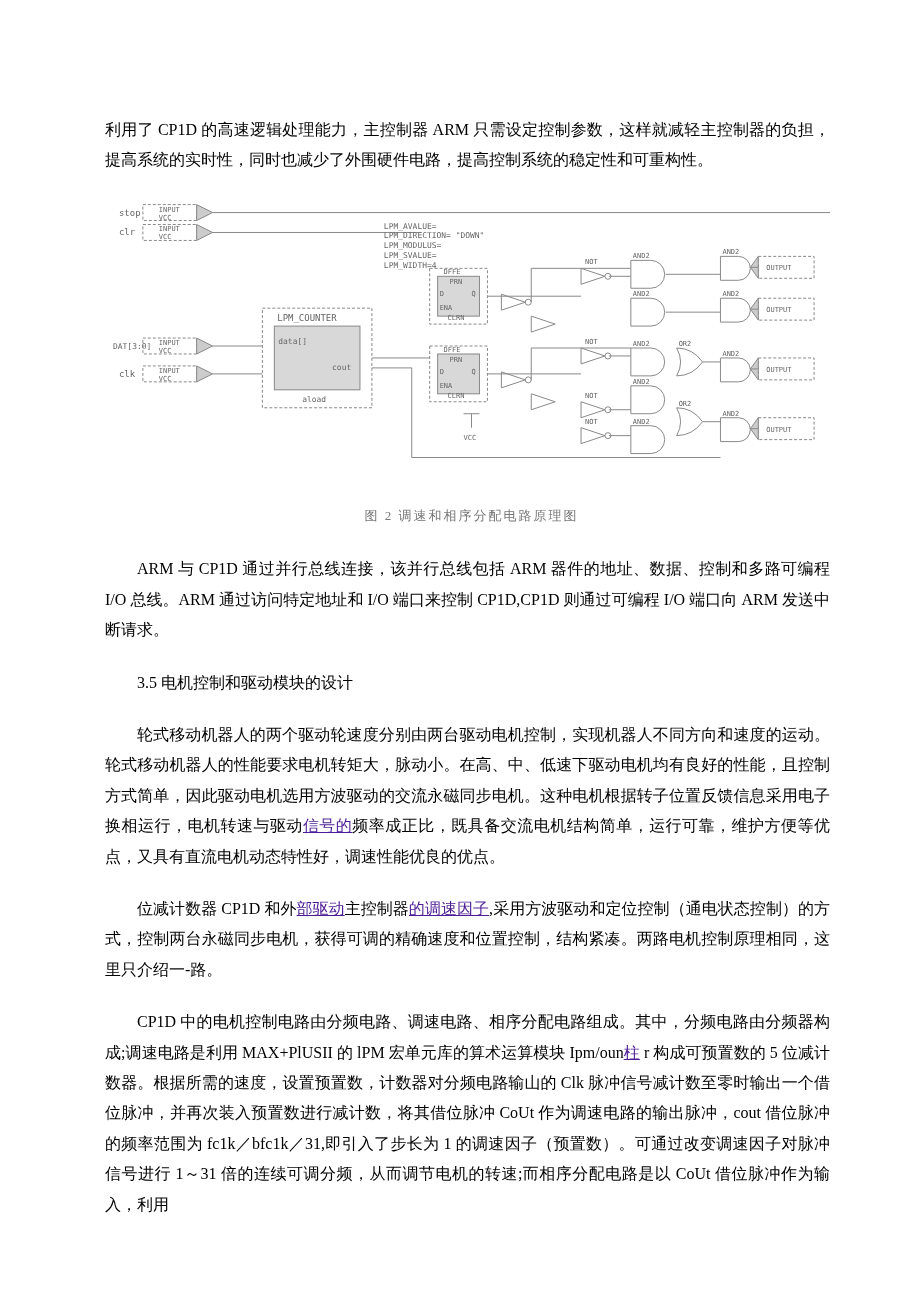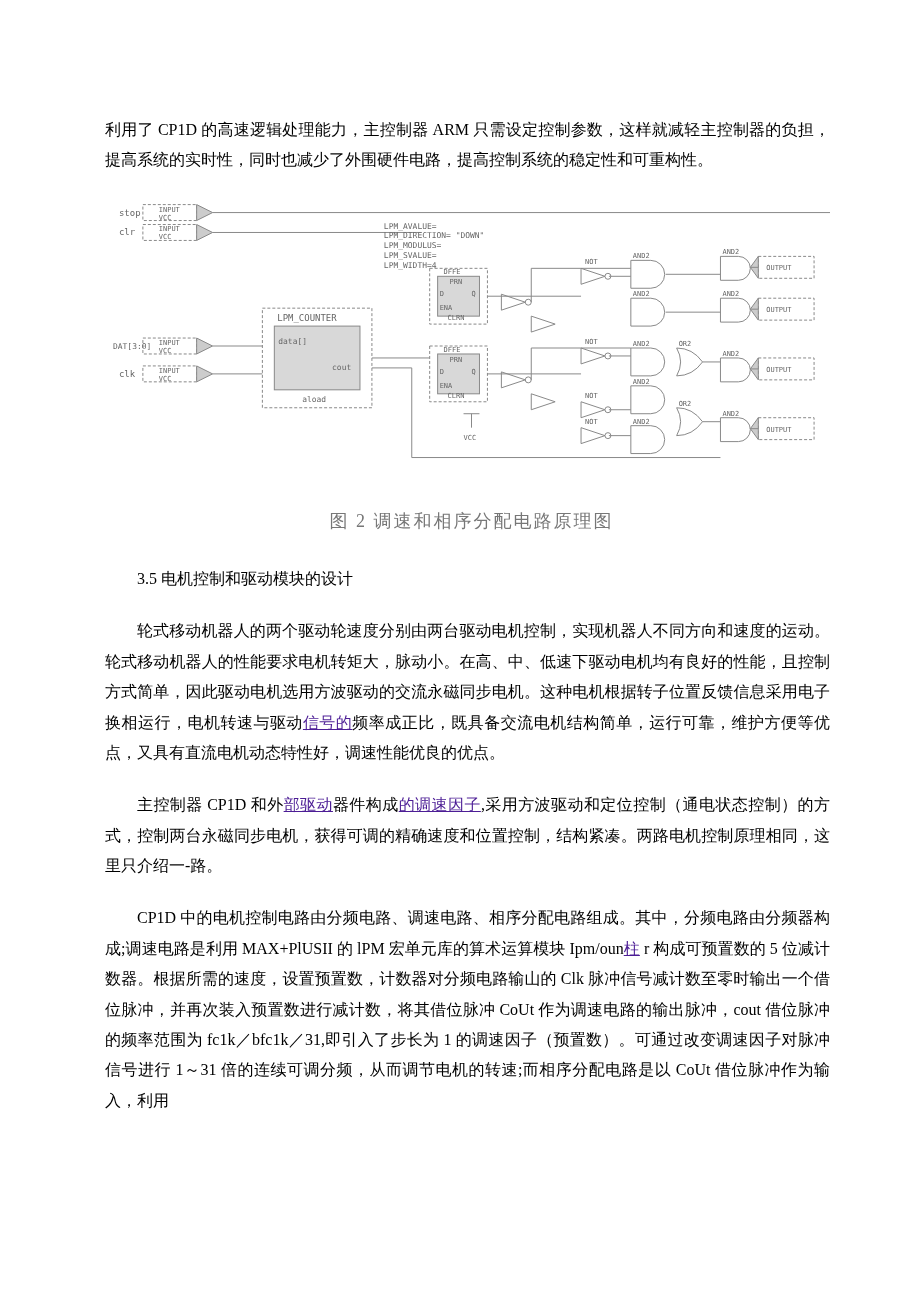--- a/index.html
+++ b/index.html
@@ -34,21 +34,21 @@
     box-sizing: border-box;
     position: relative;
   }
   .figure svg {
     width: 100%;
     height: 100%;
     display: block;
   }
   .caption {
     text-align: center;
-    font-size: 18px;
+    font-size: 13px;
     color: #777;
     font-family: "SimSun","宋体",serif;
     margin: 6px 0 26px 0;
     letter-spacing: 2px;
   }
   .section-title {
     text-indent: 2em;
     margin: 0 0 22px 0;
   }
   a.link {
@@ -211,28 +211,29 @@
           <text x="656" y="174" font-size="7">OUTPUT</text>
           <text x="656" y="234" font-size="7">OUTPUT</text>
 
           <text x="352" y="242" font-size="7">VCC</text>
         </g>
       </svg>
     </div>
     <div class="caption">图 2  调速和相序分配电路原理图</div>
   </div>
 
+  <p class="indent">ARM 与 CP1D 通过并行总线连接，该并行总线包括 ARM 器件的地址、数据、控制和多路可编程 I/O 总线。ARM 通过访问特定地址和 I/O 端口来控制 CP1D,CP1D 则通过可编程 I/O 端口向 ARM 发送中断请求。</p>
 
   <p class="section-title">3.5 电机控制和驱动模块的设计</p>
 
   <p class="indent">
     <span>轮式移动机器人的两个驱动轮速度分别由两台驱动电机控制，实现机器人不同方向和速度的运动。轮式移动机器人的性能要求电机转矩大，脉动小。在高、中、低速下驱动电机均有良好的性能，且控制方式简单，因此驱动电机选用方波驱动的交流永磁同步电机。这种电机根据转子位置反馈信息采用电子换相运行，电机转速与驱动</span><a class="link" href="#">信号的</a><span>频率成正比，既具备交流电机结构简单，运行可靠，维护方便等优点，又具有直流电机动态特性好，调速性能优良的优点。</span>
   </p>
 
   <p class="indent">
-    <span>主控制器 CP1D 和外</span><a class="link" href="#">部驱动</a><span>器件构成</span><a class="link" href="#">的调速因子</a><span>,采用方波驱动和定位控制（通电状态控制）的方式，控制两台永磁同步电机，获得可调的精确速度和位置控制，结构紧凑。两路电机控制原理相同，这里只介绍一-路。</span>
+    <span>位减计数器 CP1D 和外</span><a class="link" href="#">部驱动</a><span>主控制器</span><a class="link" href="#">的调速因子</a><span>,采用方波驱动和定位控制（通电状态控制）的方式，控制两台永磁同步电机，获得可调的精确速度和位置控制，结构紧凑。两路电机控制原理相同，这里只介绍一-路。</span>
   </p>
 
   <p class="indent">
     <span>CP1D 中的电机控制电路由分频电路、调速电路、相序分配电路组成。其中，分频电路由分频器构成;调速电路是利用 MAX+PlUSII 的 lPM 宏单元库的算术运算模块 Ipm/oun</span><a class="link" href="#">柱</a><span> r 构成可预置数的 5 位减计数器。根据所需的速度，设置预置数，计数器对分频电路输山的 Clk 脉冲信号减计数至零时输出一个借位脉冲，并再次装入预置数进行减计数，将其借位脉冲 CoUt 作为调速电路的输出脉冲，cout 借位脉冲的频率范围为 fc1k／bfc1k／31,即引入了步长为 1 的调速因子（预置数）。可通过改变调速因子对脉冲信号进行 1～31 倍的连续可调分频，从而调节电机的转速;而相序分配电路是以 CoUt 借位脉冲作为输入，利用</span>
   </p>
 
 </div>
 
 </body></html>

